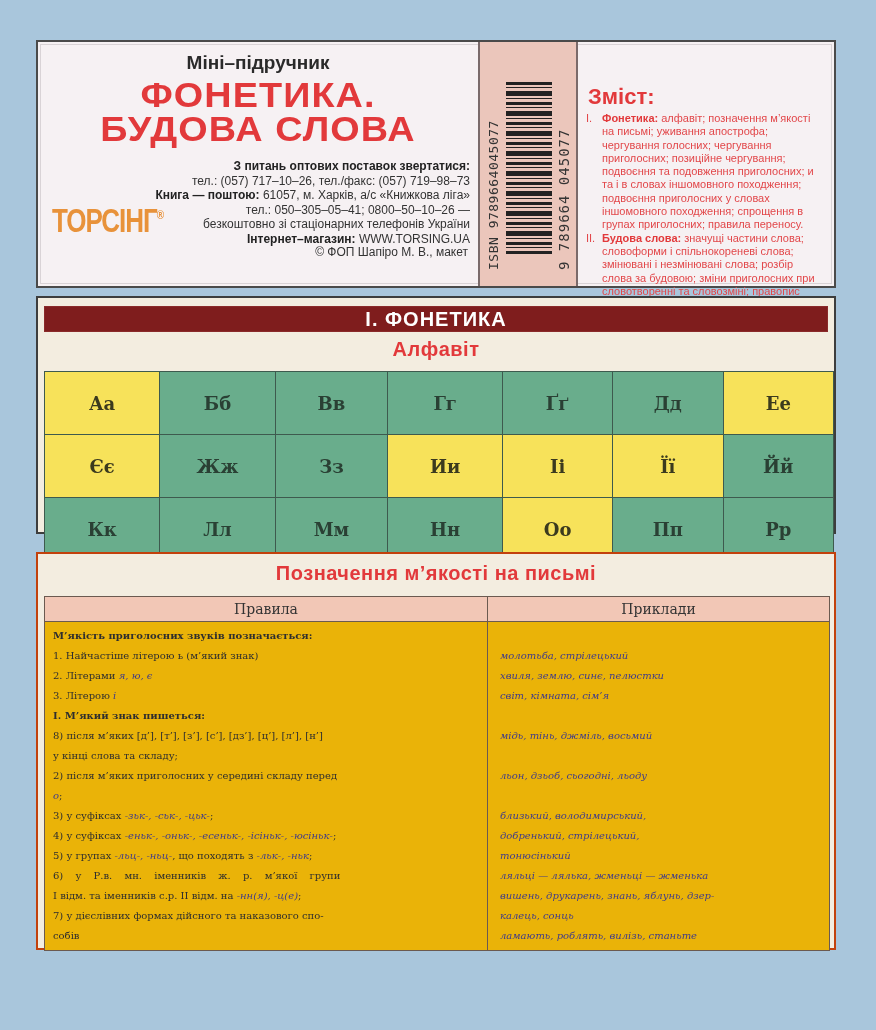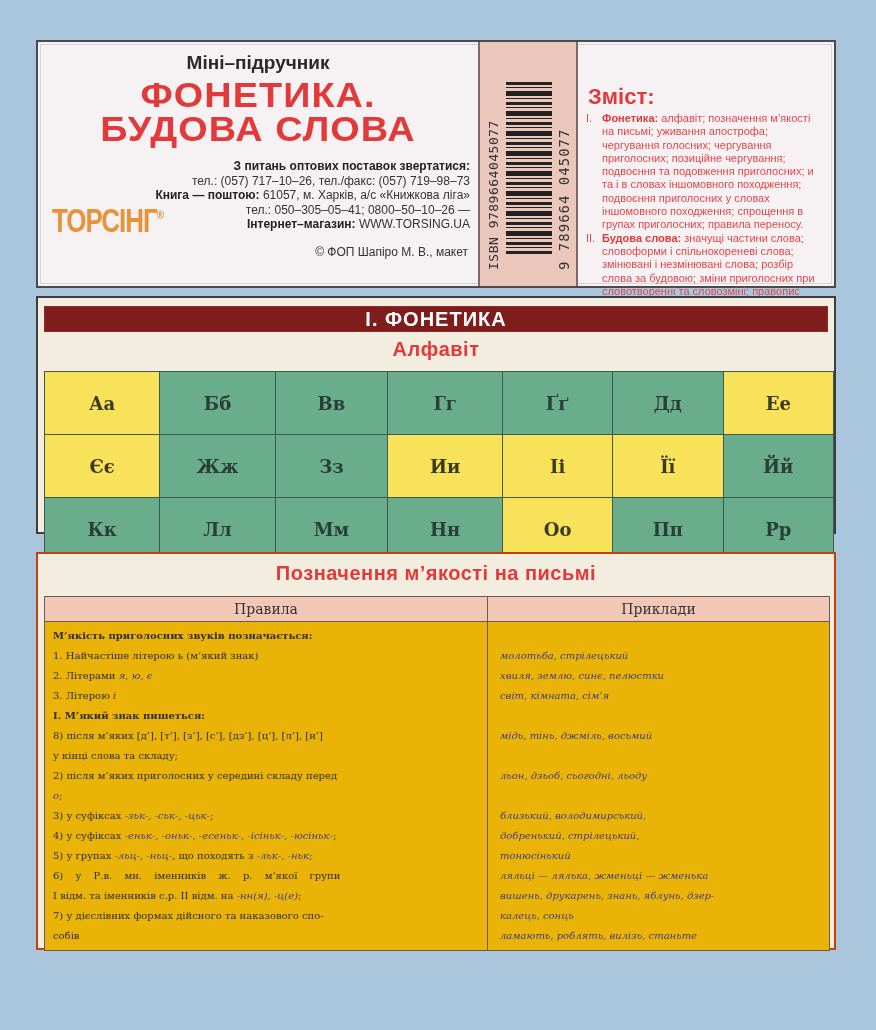--- a/index.html
+++ b/index.html
@@ -80,20 +80,21 @@
       <div>БУДОВА СЛОВА</div>
     </div>
     <div class="logo">
       <span>ТОРСІНГ</span><sup>®</sup>
     </div>
     <div class="contact">
       <div><b>З питань оптових поставок звертатися:</b></div>
       <div>тел.: (057) 717–10–26, тел./факс: (057) 719–98–73</div>
       <div><b>Книга — поштою:</b><span> 61057, м. Харків, а/с «Книжкова ліга»</span></div>
       <div>тел.: 050–305–05–41; 0800–50–10–26 —</div>
+      <div>безкоштовно зі стаціонарних телефонів України</div>
       <div><b>Інтернет–магазин:</b><span> WWW.TORSING.UA</span></div>
     </div>
     <div class="copyright">© ФОП Шапіро М. В., макет</div>
   </div>
 
   <div class="barcode-strip">
     <div class="bc-wrap">
       <div class="isbn-text">ISBN 9789664045077</div>
       <div class="bars"></div>
       <div class="isbn-num">9 789664 045077</div>

